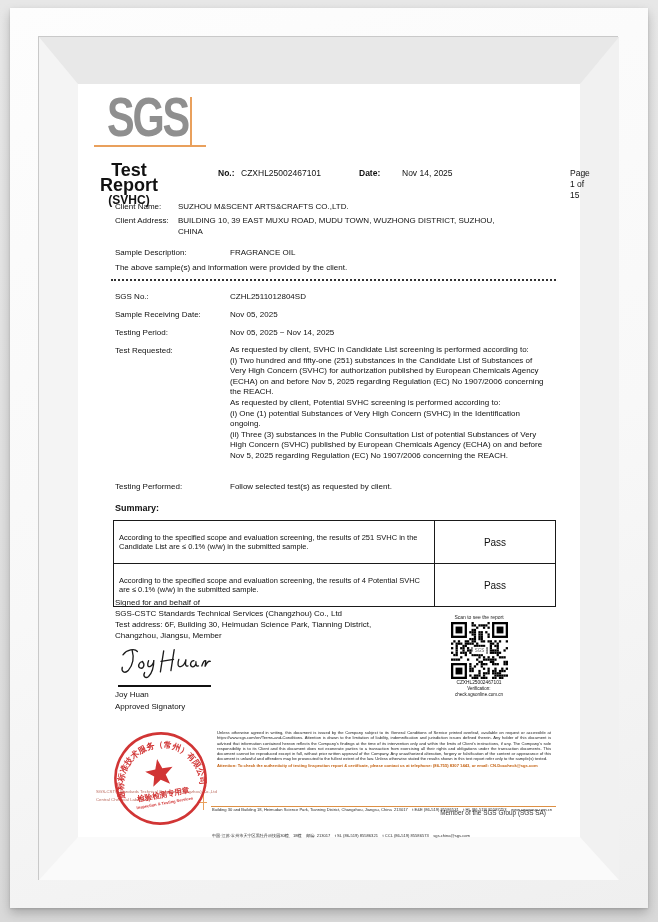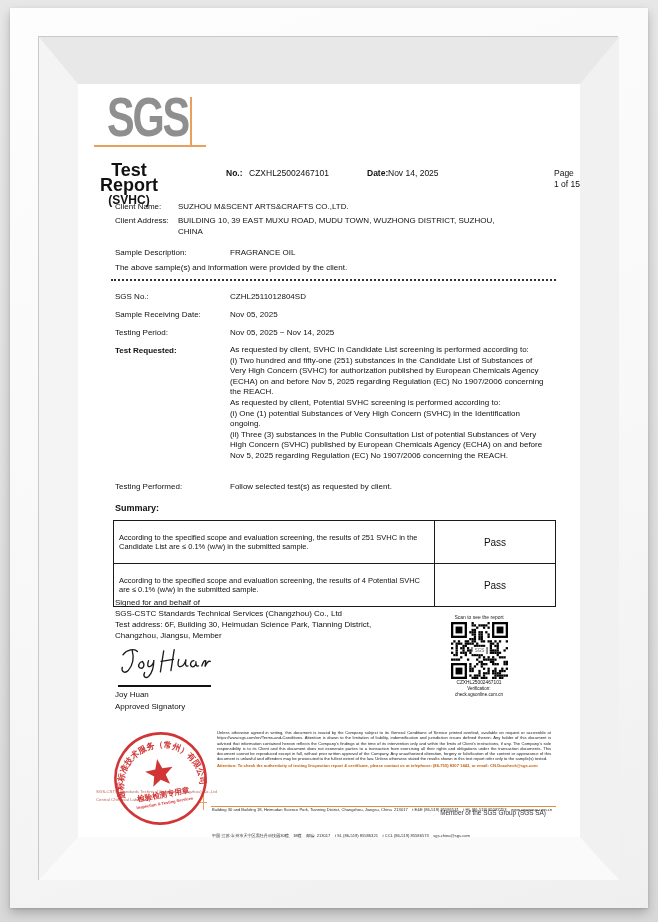--- a/index.html
+++ b/index.html
@@ -18,21 +18,21 @@
   .abs{position:absolute;}
   
   .sgs-logo{left:29px;top:4px;font-size:56px;line-height:50px;font-weight:700;color:#8f8f8f;
             letter-spacing:-3px;transform:scaleX(.74);transform-origin:0 0;}
   .cross-h{left:16px;top:57px;width:112px;height:2px;background:#e9a05c;}
   .cross-v{left:112px;top:9px;width:2px;height:50px;background:#e9a05c;}
   
   .title-box{left:8px;top:75px;width:86px;text-align:center;font-weight:700;}
   .title-line1{font-size:18px;line-height:15px;}
   .title-line2{font-size:12px;line-height:14px;}
-  .h8{font-size:8.5px;line-height:11px;margin-left:8px;}
+  .h8{font-size:8.5px;line-height:11px;}
   .bold{font-weight:700;}
   
   .t8{font-size:8px;line-height:11px;}
   .lbl-col{left:37px;width:112px;}
   .val-col{left:152px;width:318px;}
   .pre{white-space:pre-line;}
   .dotted{left:33px;top:191px;width:445px;height:0;border-top:2px dotted #333;}
   
   .sum-head{left:37px;top:415px;font-size:9px;font-weight:700;}
   .sum-table{left:35px;top:432px;width:443px;border-collapse:collapse;}
@@ -75,39 +75,39 @@
     <div class="abs cross-h"></div>
     <div class="abs cross-v"></div>
 
     <div class="abs title-box">
       <div class="title-line1">Test Report</div>
       <div class="title-line2">(SVHC)</div>
     </div>
     <div class="abs h8 bold" style="left:140px;top:80px;">No.:</div>
     <div class="abs h8" style="left:163px;top:80px;">CZXHL25002467101</div>
     <div class="abs h8 bold" style="left:281px;top:80px;">Date:</div>
-    <div class="abs h8" style="left:302px;top:80px;">Nov 14, 2025</div>
-    <div class="abs h8" style="left:424px;top:80px;padding-left:44px;">Page 1 of 15</div>
+    <div class="abs h8" style="left:324px;top:80px;">Nov 14, 2025</div>
+    <div class="abs h8" style="left:448px;top:80px;padding-left:44px;">Page 1 of 15</div>
 
     <div class="abs t8 lbl-col" style="top:113px;width:62px;">Client Name:</div>
     <div class="abs t8" style="left:100px;top:113px;width:368px;">SUZHOU M&amp;SCENT ARTS&amp;CRAFTS CO.,LTD.</div>
     <div class="abs t8 lbl-col" style="top:127px;width:62px;">Client Address:</div>
     <div class="abs t8" style="left:100px;top:127px;width:334px;">BUILDING 10, 39 EAST MUXU ROAD, MUDU TOWN, WUZHONG DISTRICT, SUZHOU, CHINA</div>
     <div class="abs t8 lbl-col" style="top:159px;">Sample Description:</div>
     <div class="abs t8" style="left:152px;top:159px;width:300px;">FRAGRANCE OIL</div>
     <div class="abs t8" style="left:37px;top:174px;width:430px;">The above sample(s) and information were provided by the client.</div>
     <div class="abs dotted"></div>
 
     <div class="abs t8 lbl-col" style="top:203px;">SGS No.:</div>
     <div class="abs t8 val-col" style="top:203px;">CZHL2511012804SD</div>
     <div class="abs t8 lbl-col" style="top:221px;">Sample Receiving Date:</div>
     <div class="abs t8 val-col" style="top:221px;">Nov 05, 2025</div>
     <div class="abs t8 lbl-col" style="top:239px;">Testing Period:</div>
     <div class="abs t8 val-col" style="top:239px;">Nov 05, 2025 ~ Nov 14, 2025</div>
-    <div class="abs t8 lbl-col" style="top:257px;font-weight:bold;">Test Requested:</div>
+    <div class="abs t8 lbl-col" style="top:257px;">Test Requested:</div>
     <div class="abs t8 val-col pre" style="top:257px;line-height:10.6px;">As requested by client, SVHC in Candidate List screening is performed according to:
 (i) Two hundred and fifty-one (251) substances in the Candidate List of Substances of Very High Concern (SVHC) for authorization published by European Chemicals Agency (ECHA) on and before Nov 5, 2025 regarding Regulation (EC) No 1907/2006 concerning the REACH.
 As requested by client, Potential SVHC screening is performed according to:
 (i) One (1) potential Substances of Very High Concern (SVHC) in the Identification ongoing.
 (ii) Three (3) substances in the Public Consultation List of potential Substances of Very High Concern (SVHC) published by European Chemicals Agency (ECHA) on and before Nov 5, 2025 regarding Regulation (EC) No 1907/2006 concerning the REACH.</div>
     <div class="abs t8 lbl-col" style="top:393px;">Testing Performed:</div>
     <div class="abs t8 val-col" style="top:393px;">Follow selected test(s) as requested by client.</div>
 
     <div class="abs sum-head">Summary:</div>
     <table class="abs sum-table">

